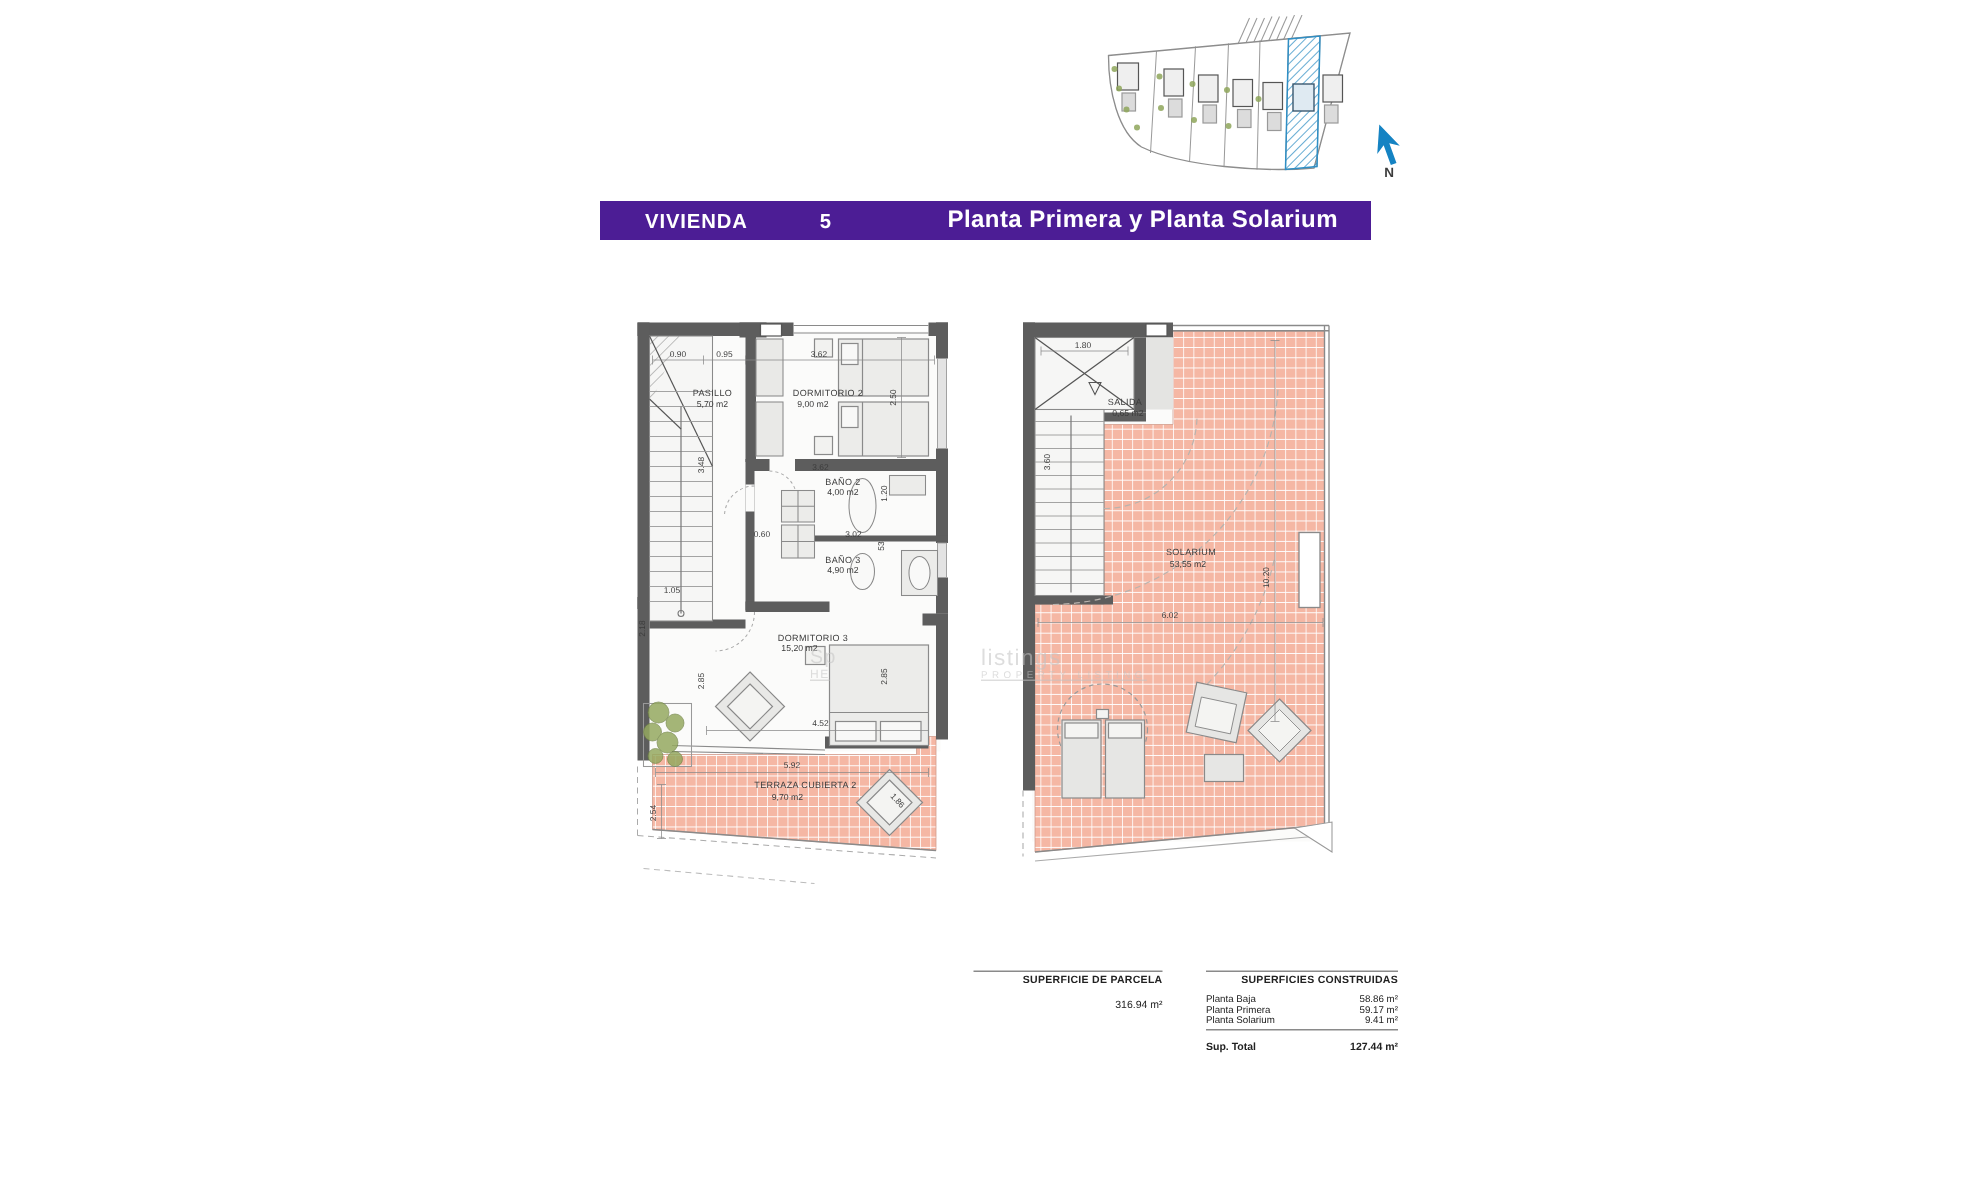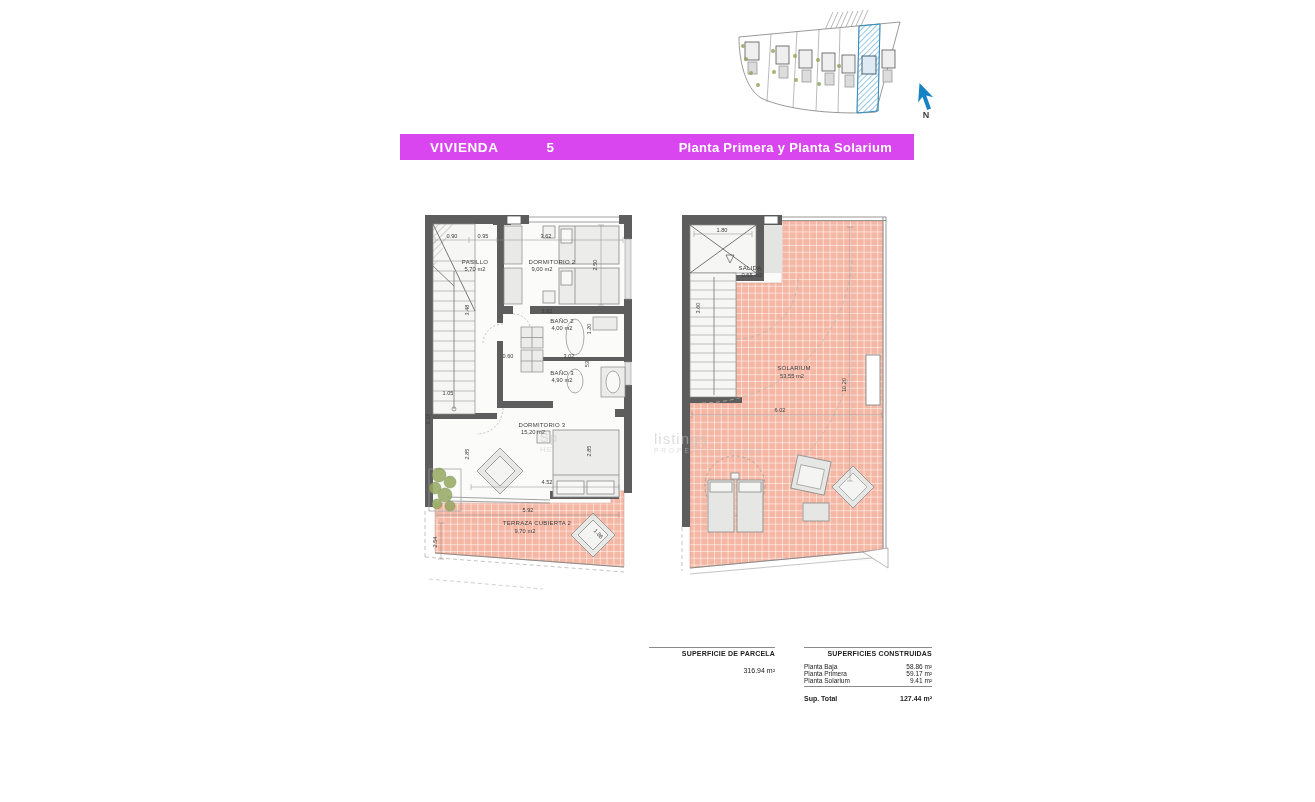--- a/index.html
+++ b/index.html
@@ -1,33 +1,33 @@
 <!DOCTYPE html>
 <html><head>
 <meta charset="utf-8">
 <style>
   html,body{margin:0;padding:0;background:#fff;}
   #page{position:relative;width:1315px;height:802px;background:#ffffff;overflow:hidden;
         font-family:"Liberation Sans",sans-serif;}
   
-  .titlebar{position:absolute;left:400px;top:134px;width:514px;height:26px;background:#d946ef;
+  .titlebar{position:absolute;left:400px;top:134px;width:514px;height:26px;background:#4c1d95;
             display:flex;align-items:center;justify-content:space-between;color:#fff;}
   .titlebar .left{margin-left:30px;font-weight:bold;font-size:13.5px;letter-spacing:.6px;}
   .titlebar .left .num{margin-left:24px;}
-  .titlebar .right{margin-right:22px;font-weight:bold;font-size:13px;letter-spacing:.3px;}
+  .titlebar .right{margin-right:22px;font-weight:bold;font-size:16px;letter-spacing:.3px;}
   
   .plan{position:absolute;}
   svg text{font-family:"Liberation Sans",sans-serif;fill:#3c3c3c;}
   .dim{font-size:5.6px;}
   .room{font-size:6px;letter-spacing:.25px;}
   .area{font-size:5.8px;}
   
   .wm{position:absolute;color:#c3c3c3;opacity:.55;pointer-events:none;}
   .wm .l1{font-weight:normal;font-size:15px;letter-spacing:1px;margin-top:48px;}
-  .wm .l2{font-size:6.5px;letter-spacing:3px;}
+  .wm .l2{font-size:6.5px;letter-spacing:3px;text-decoration:underline;}
   .wm-frag .l1{font-size:13px;}
   .wm-frag .l2{font-size:8px;letter-spacing:1px;}
   
   .sumL{position:absolute;left:649px;top:647px;width:126px;border-top:1px solid #8a8a8a;text-align:right;color:#222;}
   .sumL .hd{font-size:7px;font-weight:bold;margin-top:2px;letter-spacing:.2px;}
   .sumL .val{font-size:7px;margin-top:10px;}
   .sumR{position:absolute;left:804px;top:647px;width:128px;border-top:1px solid #8a8a8a;color:#222;}
   .sumR .hd{font-size:7px;font-weight:bold;text-align:right;margin-top:2px;letter-spacing:.2px;}
   .sumR .rows{margin-top:6px;border-bottom:1px solid #8a8a8a;padding-bottom:2px;}
   .sumR .row{display:flex;justify-content:space-between;font-size:6.5px;line-height:7px;}

